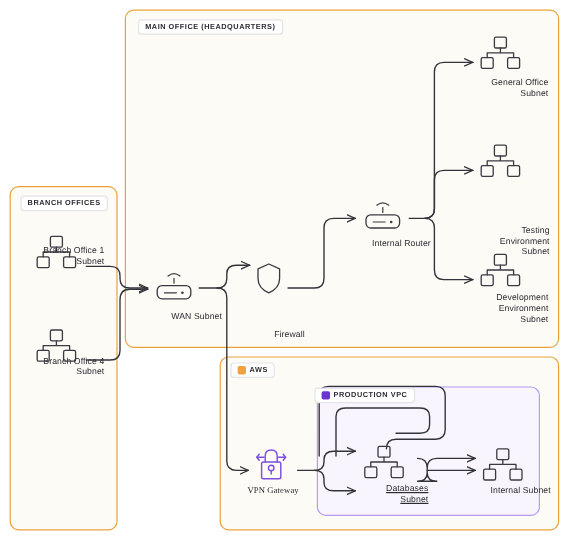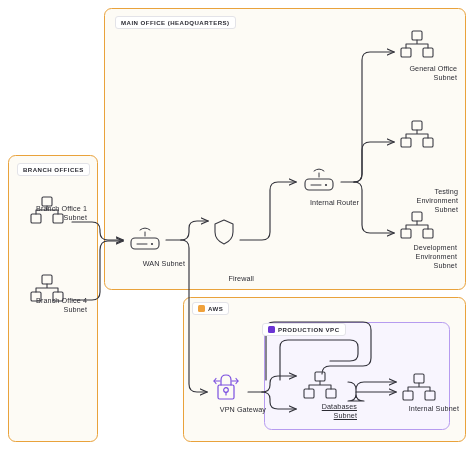--- a/index.html
+++ b/index.html
@@ -168,21 +168,21 @@
   <div class="node-label" style="left:194px;top:252px;width:60px;margin-top:22px;">Firewall</div>
   <div class="node-label" style="left:279px;top:198px;width:80px;">Internal Router</div>
   <div class="node-label" style="left:377px;top:64px;width:80px;">General Office
 Subnet</div>
   <div class="node-label" style="left:378px;top:154px;width:80px;margin-top:33px;">Testing
 Environment
 Subnet</div>
   <div class="node-label" style="left:377px;top:243px;width:80px;">Development
 Environment
 Subnet</div>
-  <div class="node-label" style="left:186px;top:405px;width:80px;">VPN Gateway</div>
+  <div class="node-label" style="left:169px;top:405px;width:80px;font-family:Liberation Serif, serif;">VPN Gateway</div>
   <div class="node-label" style="left:283px;top:402px;width:74px;text-decoration:underline;">Databases
 Subnet</div>
   <div class="node-label" style="left:379px;top:404px;width:80px;">Internal Subnet</div>
 
   <div class="group-badge" style="left:115px;top:16px;">
     <span class="badge-text">MAIN OFFICE (HEADQUARTERS)</span>
   </div>
 
   <div class="group-badge" style="left:17px;top:163px;">
     <span class="badge-text">BRANCH OFFICES</span>

